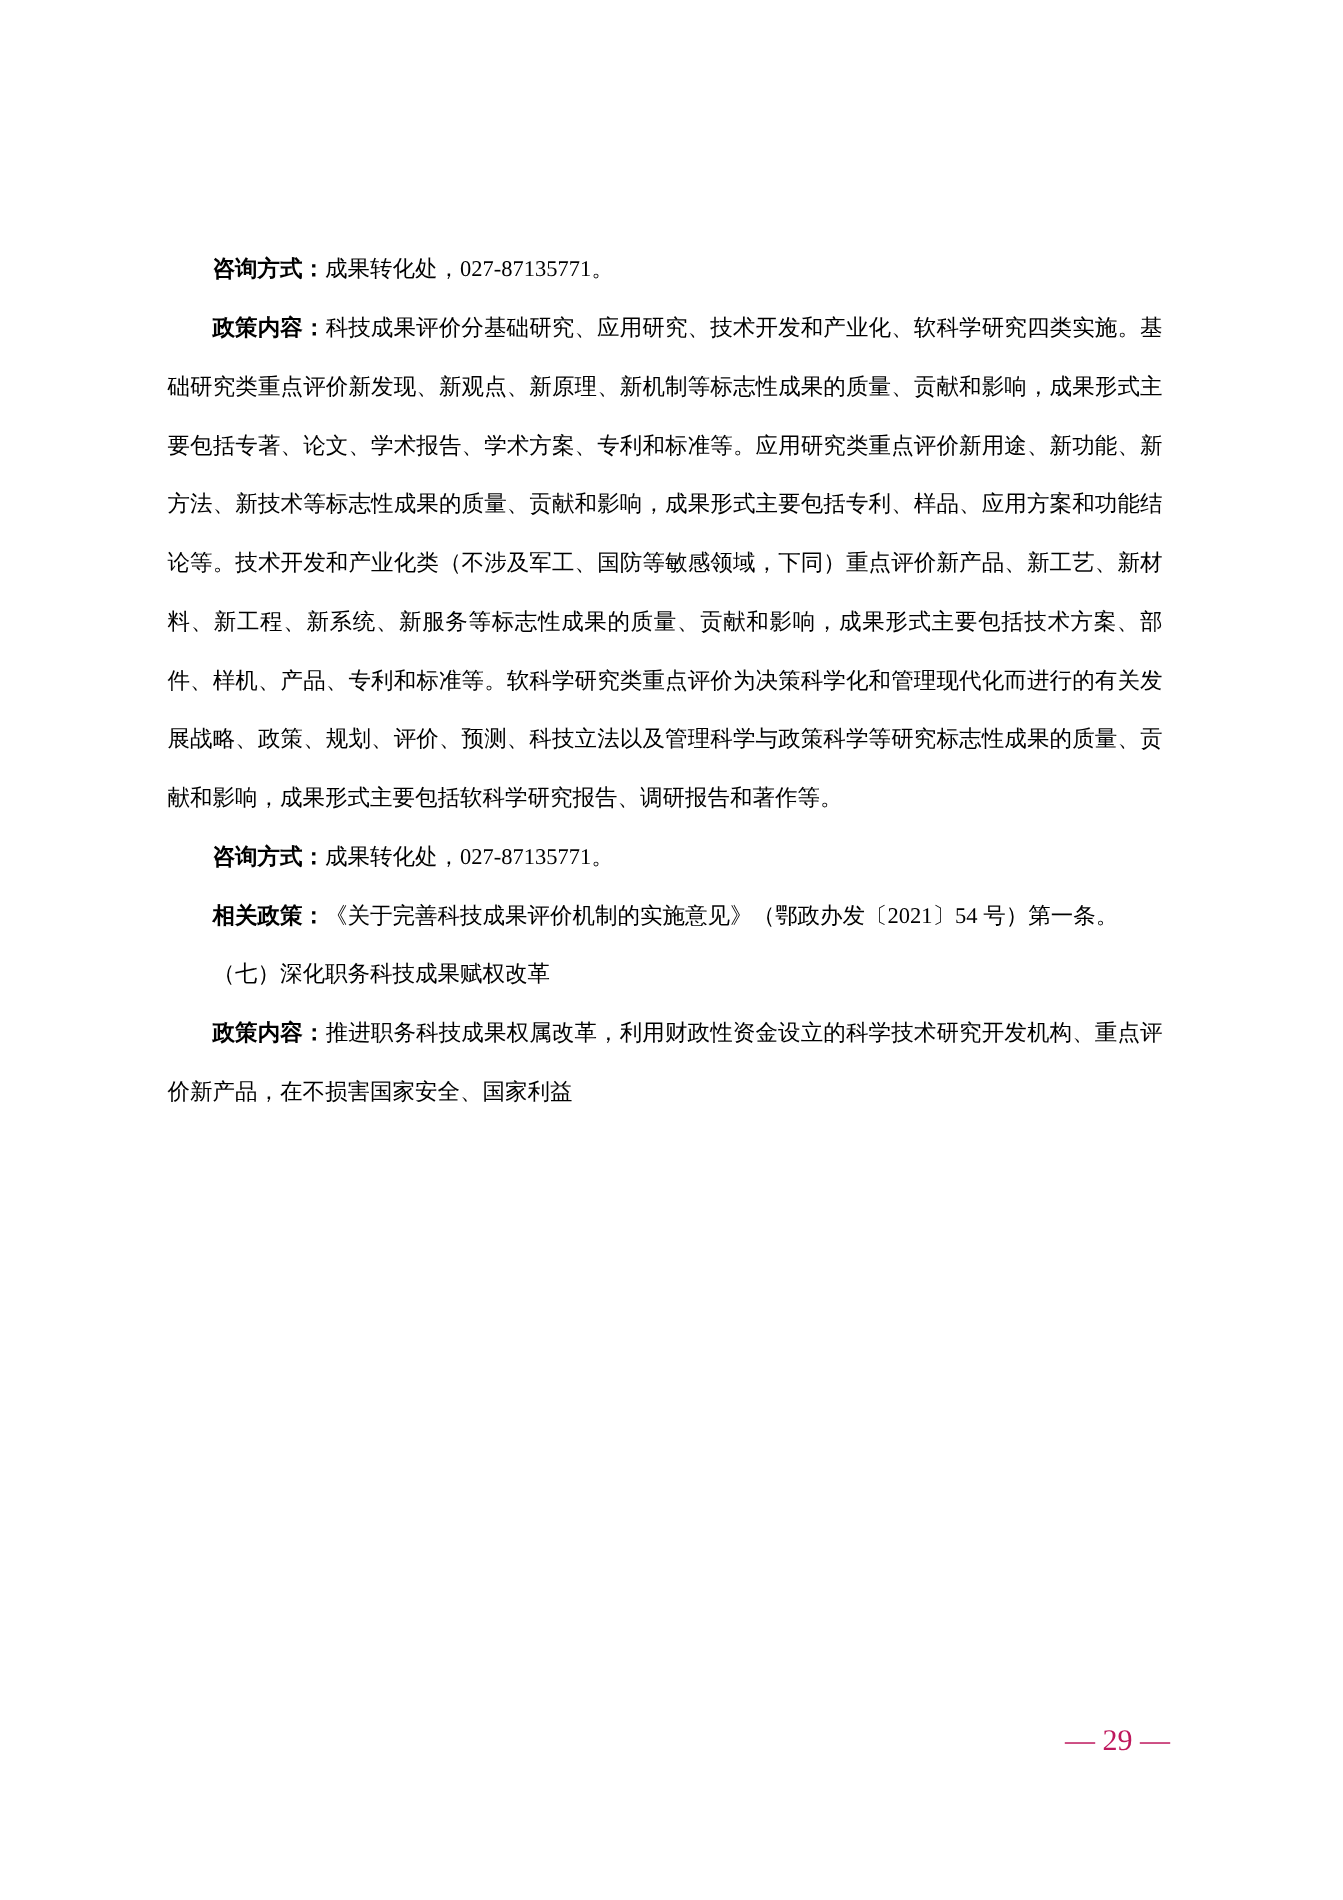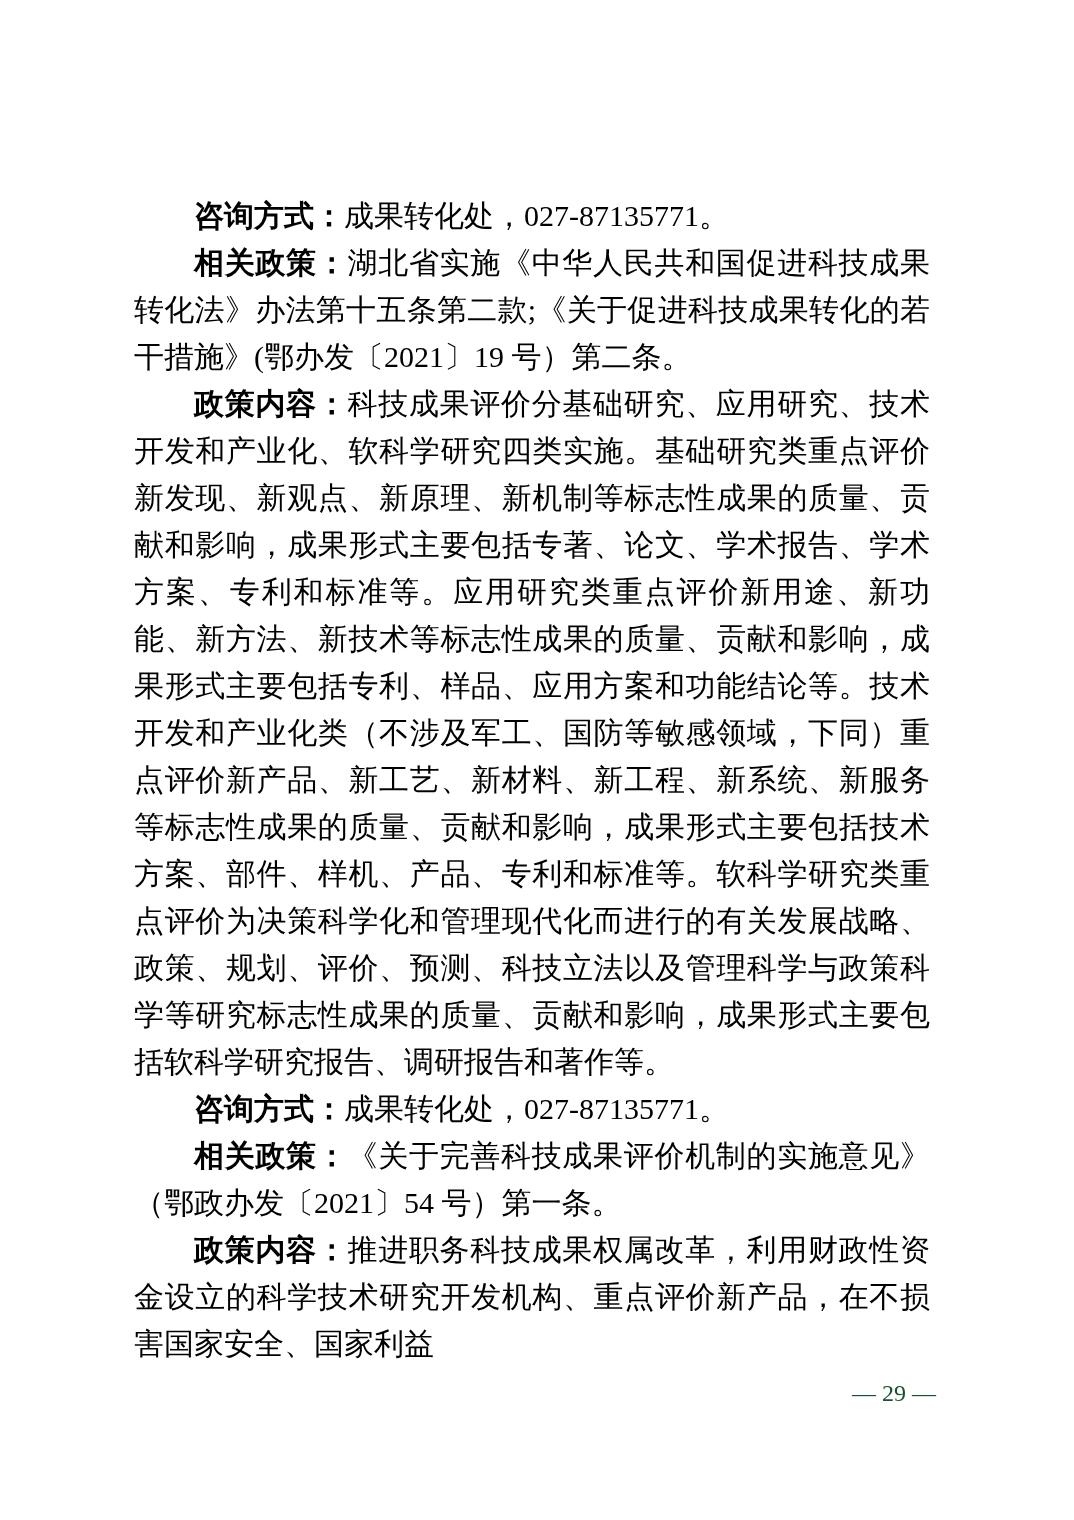--- a/index.html
+++ b/index.html
@@ -13,63 +13,63 @@
     height: 1520px;
     background: #ffffff;
     overflow: hidden;
   }
   .doc-body {
     position: absolute;
     left: 134px;
     top: 192px;
     width: 796px;
     font-family: "Liberation Serif", "DejaVu Serif", serif;
-    font-size: 30px;
+    font-size: 18px;
     line-height: 47px;
     color: #000000;
     text-align: justify;
   }
   .para {
     margin: 0;
     padding: 0;
     text-indent: 2em;
   }
   .para-label {
     font-family: "Liberation Sans", "DejaVu Sans", sans-serif;
     font-weight: 700;
   }
   .page-number {
     position: absolute;
     top: 1379px;
     right: 138px;
     font-family: "Liberation Serif", "DejaVu Serif", serif;
     font-size: 24px;
     line-height: 28px;
-    color: #14532d;
+    color: #be185d;
     white-space: pre;
   }
 </style>
 </head>
 <body>
 
 <div class="page">
 
   <div class="doc-body">
 
     <p class="para"><span class="para-label">咨询方式：</span><span>成果转化处，027-87135771。</span></p>
 
-    <p class="para"><span class="para-label">相关政策：</span><span>湖北省实施《中华人民共和国促进科技成果转化法》办法第十五条第二款;《关于促进科技成果转化的若干措施》(鄂办发〔2021〕19 号）第二条。</span></p>
 
 
     <p class="para"><span class="para-label">政策内容：</span><span>科技成果评价分基础研究、应用研究、技术开发和产业化、软科学研究四类实施。基础研究类重点评价新发现、新观点、新原理、新机制等标志性成果的质量、贡献和影响，成果形式主要包括专著、论文、学术报告、学术方案、专利和标准等。应用研究类重点评价新用途、新功能、新方法、新技术等标志性成果的质量、贡献和影响，成果形式主要包括专利、样品、应用方案和功能结论等。技术开发和产业化类（不涉及军工、国防等敏感领域，下同）重点评价新产品、新工艺、新材料、新工程、新系统、新服务等标志性成果的质量、贡献和影响，成果形式主要包括技术方案、部件、样机、产品、专利和标准等。软科学研究类重点评价为决策科学化和管理现代化而进行的有关发展战略、政策、规划、评价、预测、科技立法以及管理科学与政策科学等研究标志性成果的质量、贡献和影响，成果形式主要包括软科学研究报告、调研报告和著作等。</span></p>
 
     <p class="para"><span class="para-label">咨询方式：</span><span>成果转化处，027-87135771。</span></p>
 
     <p class="para"><span class="para-label">相关政策：</span><span>《关于完善科技成果评价机制的实施意见》（鄂政办发〔2021〕54 号）第一条。</span></p>
 
+    <p class="para"><span class="para-label"></span><span>（七）深化职务科技成果赋权改革</span></p>
 
     <p class="para"><span class="para-label">政策内容：</span><span>推进职务科技成果权属改革，利用财政性资金设立的科学技术研究开发机构、重点评价新产品，在不损害国家安全、国家利益</span></p>
 
   </div>
 
   <div class="page-number">— 29 —</div>
 
 </div>
 
 </body></html>

